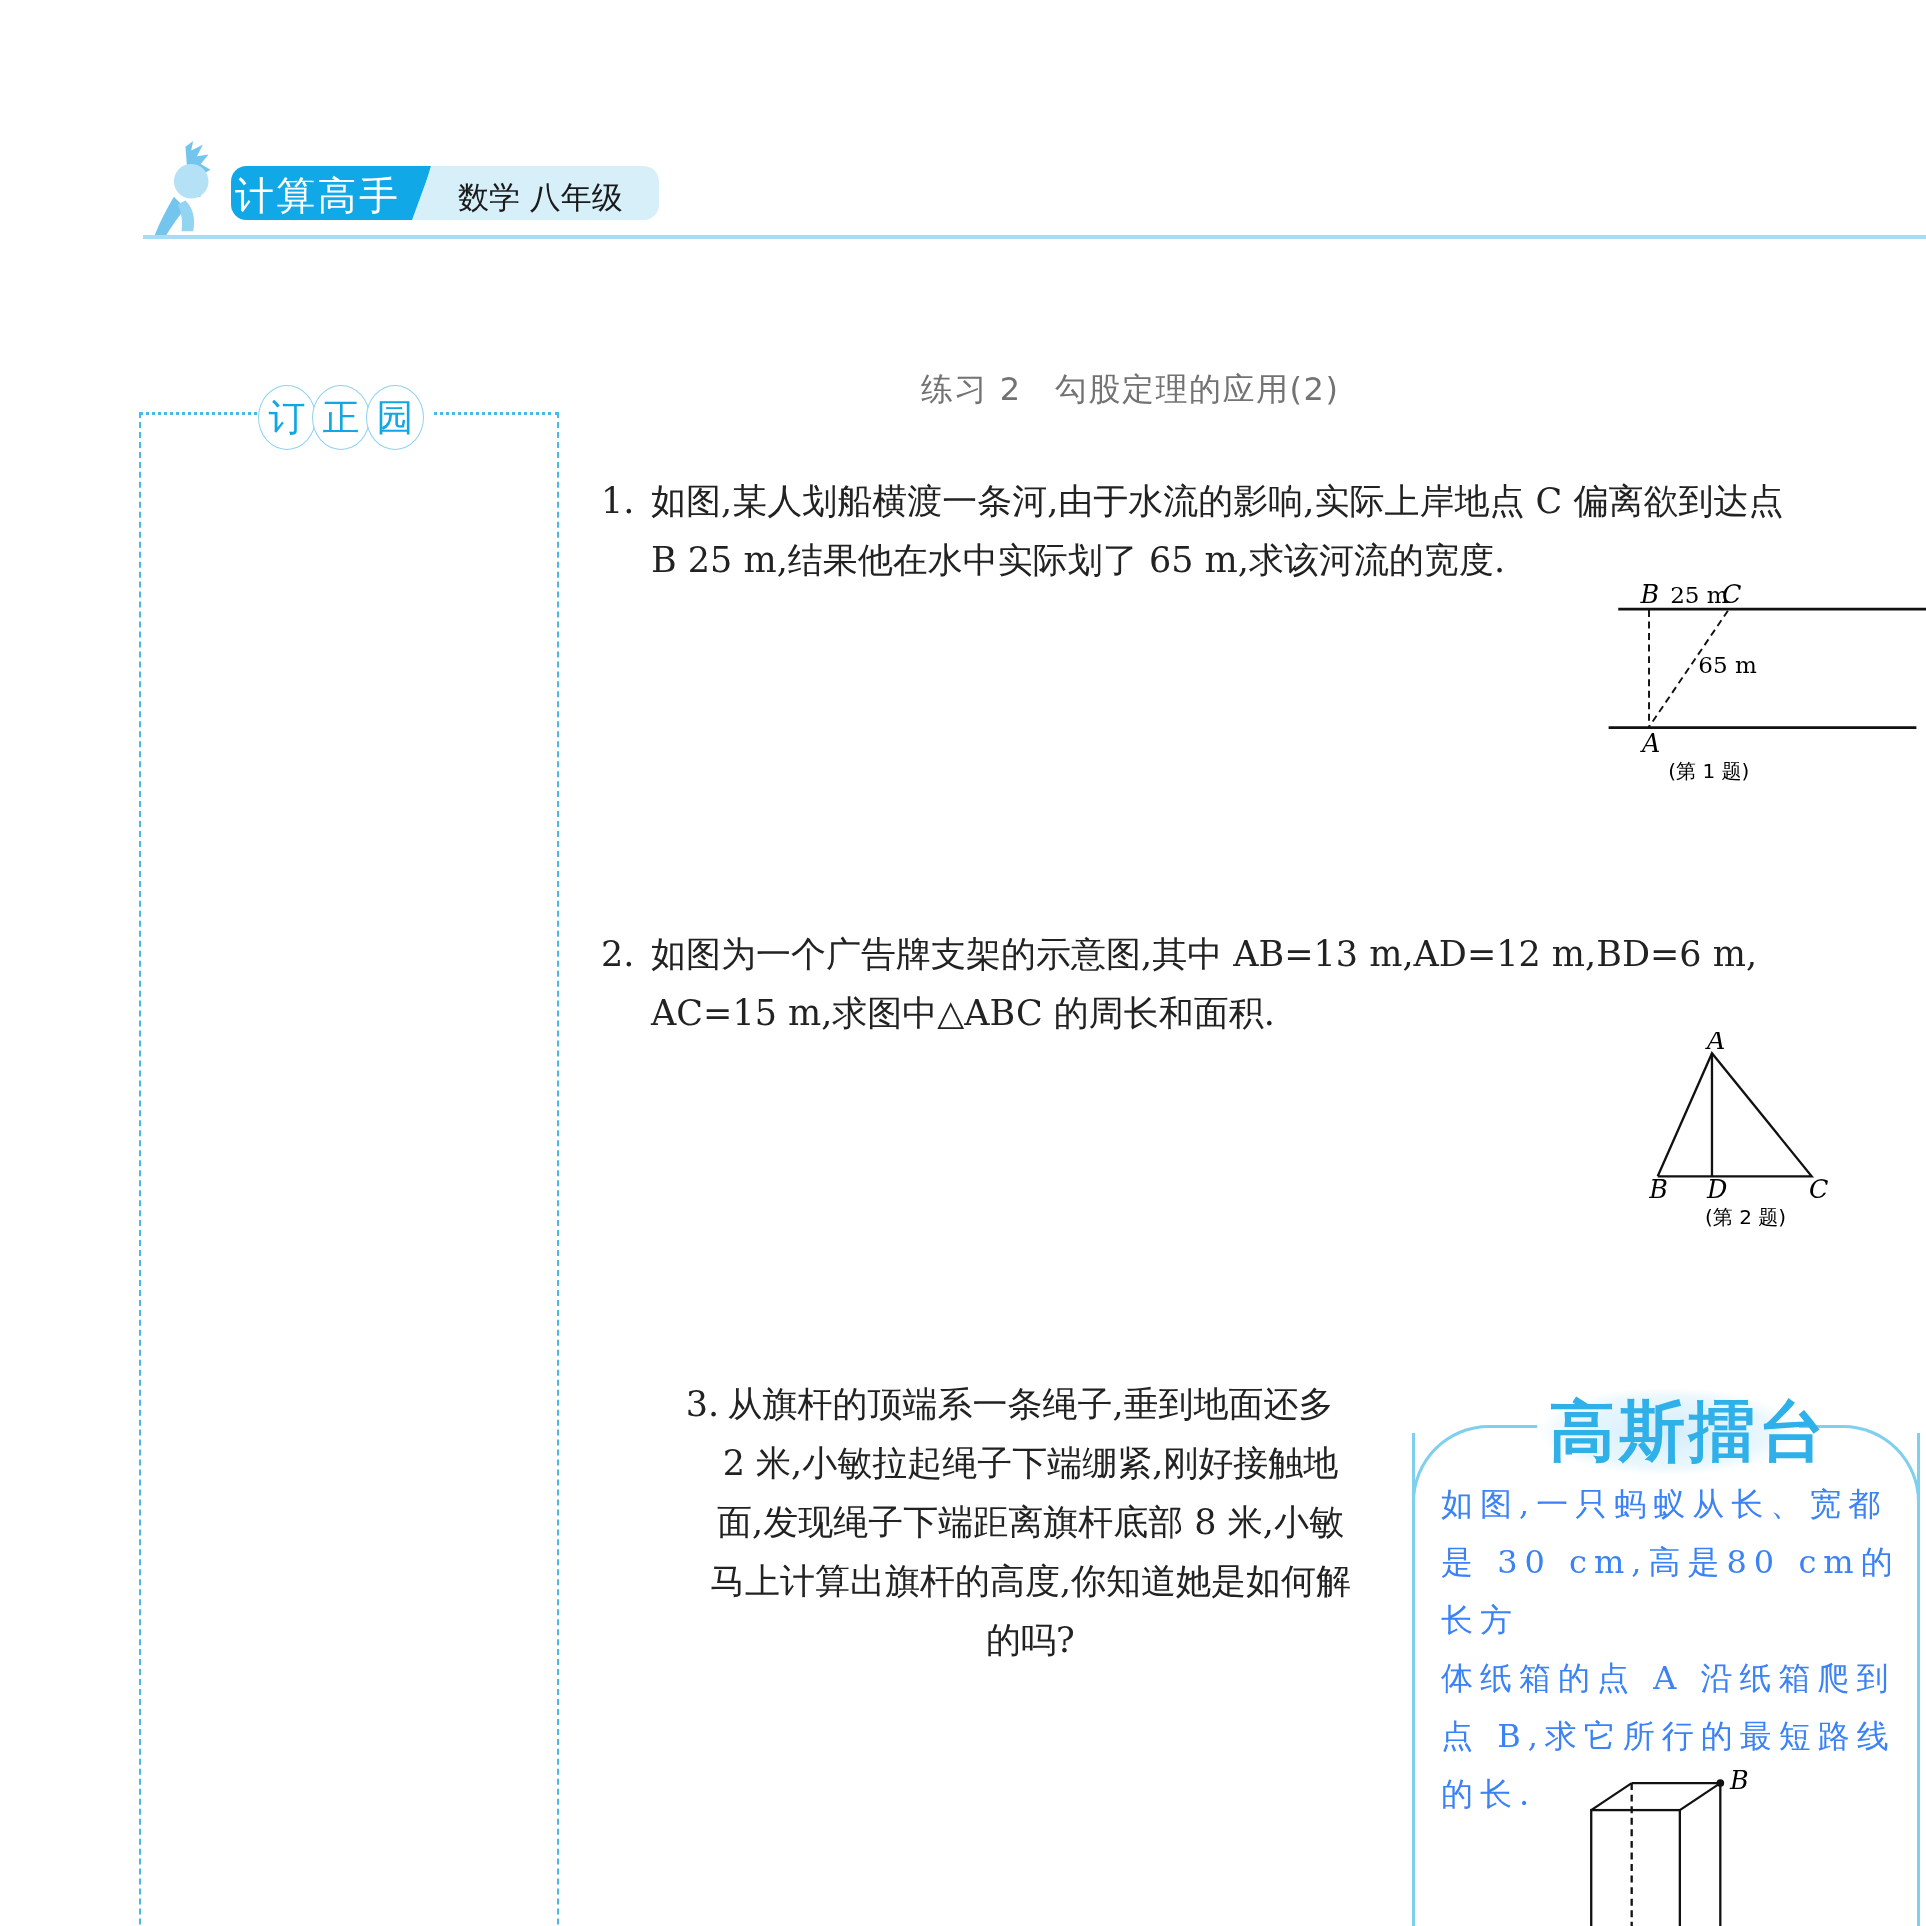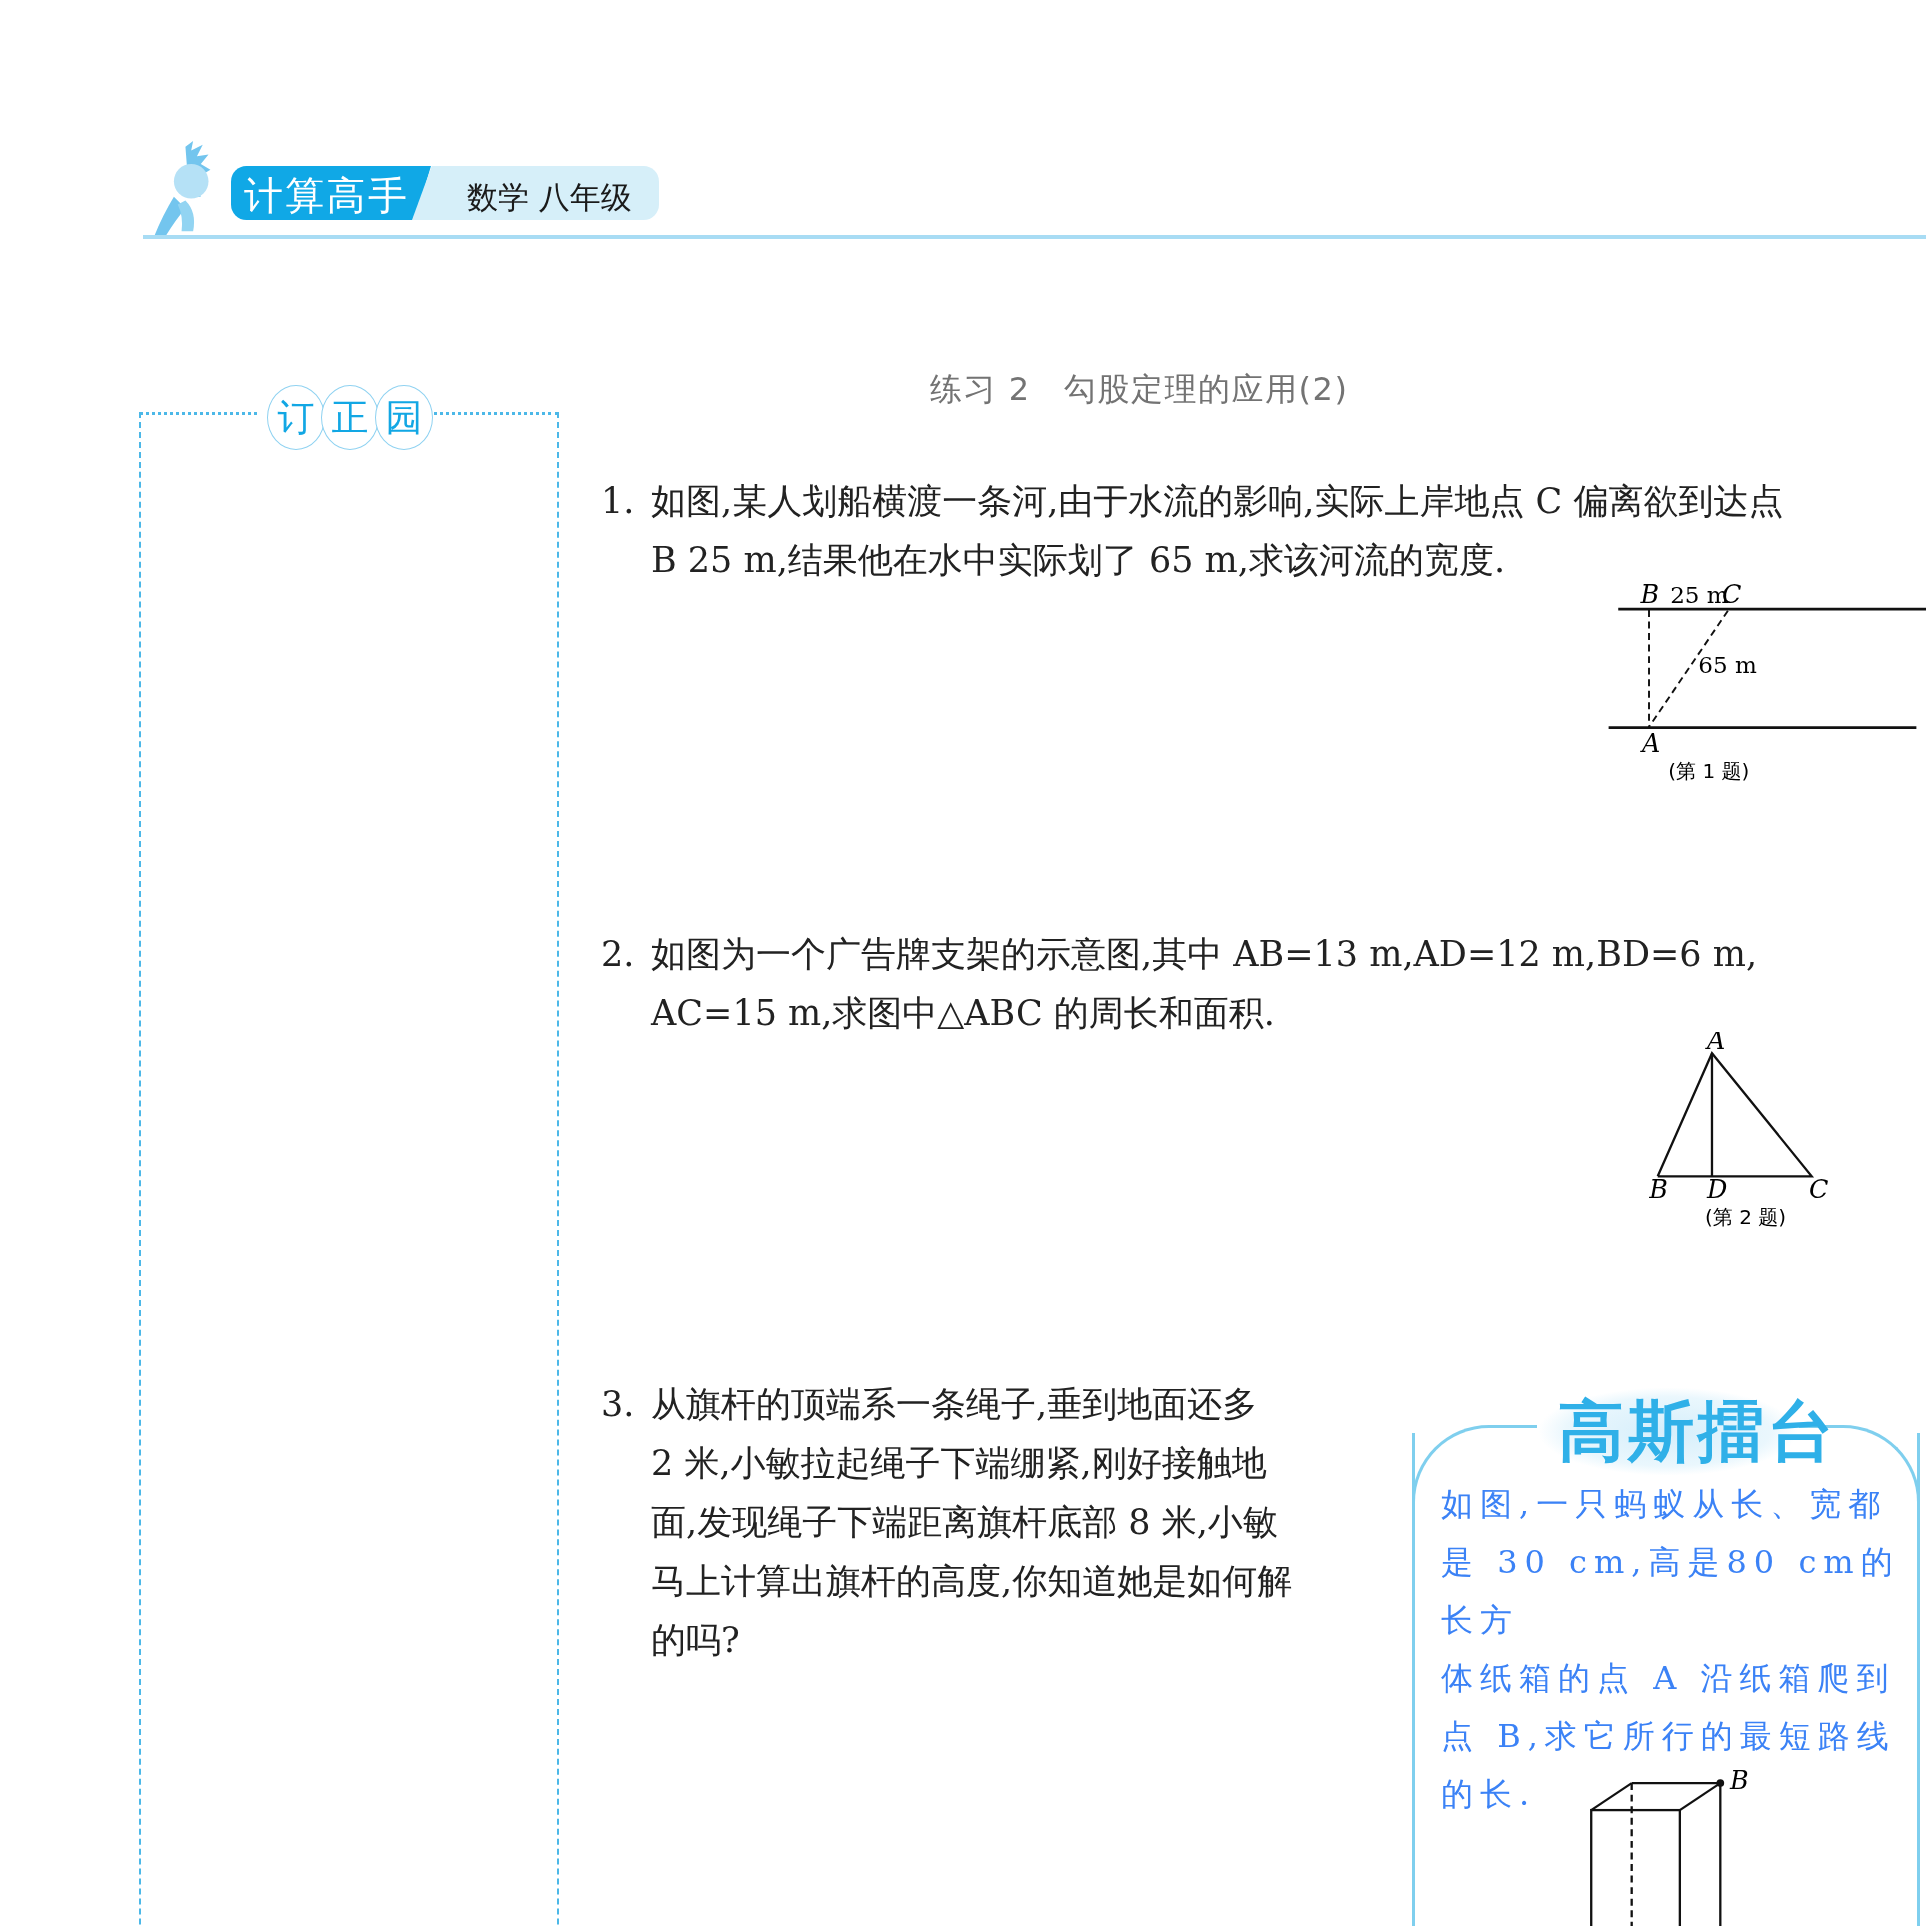--- a/index.html
+++ b/index.html
@@ -1,19 +1,19 @@
 <!DOCTYPE html>
 <html style="font-size:6.2px"><head>
 <meta charset="utf-8">
 <style>
   html, body { margin:0; padding:0; background:#ffffff; }
   body { width:2140px; height:3002px; position:relative; overflow:hidden;
          font-family:"DejaVu Serif", "Liberation Serif", serif; color:#231815; }
   .abs { position:absolute; }
-  .sans { font-family:"DejaVu Sans", "Liberation Sans", sans-serif;margin-left:9px; }
+  .sans { font-family:"DejaVu Sans", "Liberation Sans", sans-serif; }
 
   
   .hdr-rule { left:143px; top:235px; width:1784px; height:3.9px; background:#a8dcf4; }
   .hdr-pill-l { left:231px; top:166px; width:200px; height:54px; background:#10a8e6;
                 border-radius:15.4px 0 0 15.4px; clip-path:polygon(0 0,100% 0,92% 100%,0 100%); }
   .hdr-pill-r { left:412px; top:166px; width:247px; height:54px; background:#d6eff9;
                 border-radius:0 15.4px 15.4px 0; clip-path:polygon(8% 0,100% 0,100% 100%,0 100%); }
   .hdr-title { left:235px; top:169px; font-size:39px; color:#ffffff; letter-spacing:2.3px; }
   .hdr-sub { left:458px; top:177px; font-size:31px; color:#1a1a1a; font-weight:normal; }
   .mascot-runner { left:139px; top:139px; width:89px; height:100px; }
@@ -102,21 +102,21 @@
 <svg class="abs" style="left:1649px; top:1032px;" width="293" height="331" viewBox="0 0 760 860">
   <polyline points="22,375 163,55 422,375 22,375" fill="none" stroke="#111" stroke-width="6"></polyline>
   <line x1="163" y1="55" x2="163" y2="375" stroke="#111" stroke-width="6"></line>
   <text x="150" y="45" class="lbl">A</text>
   <text x="0" y="430" class="lbl">B</text>
   <text x="150" y="430" class="lbl">D</text>
   <text x="415" y="430" class="lbl">C</text>
   <text x="145" y="500" font-size="52" font-family="DejaVu Sans, sans-serif">(第 2 题)</text>
 </svg>
 
-<div class="abs q" style="left:601px; top:1375px; width:809px;">
+<div class="abs q" style="left:601px; top:1375px; width:809px;text-align:center;">
   <div><span class="qnum">3.</span><span>从旗杆的顶端系一条绳子,垂到地面还多</span></div>
   <div class="indent">2 米,小敏拉起绳子下端绷紧,刚好接触地</div>
   <div class="indent">面,发现绳子下端距离旗杆底部 8 米,小敏</div>
   <div class="indent">马上计算出旗杆的高度,你知道她是如何解</div>
   <div class="indent">的吗?</div>
 </div>
 
 <div class="abs gauss-top"></div>
 <div class="abs gauss-box"></div>
 

